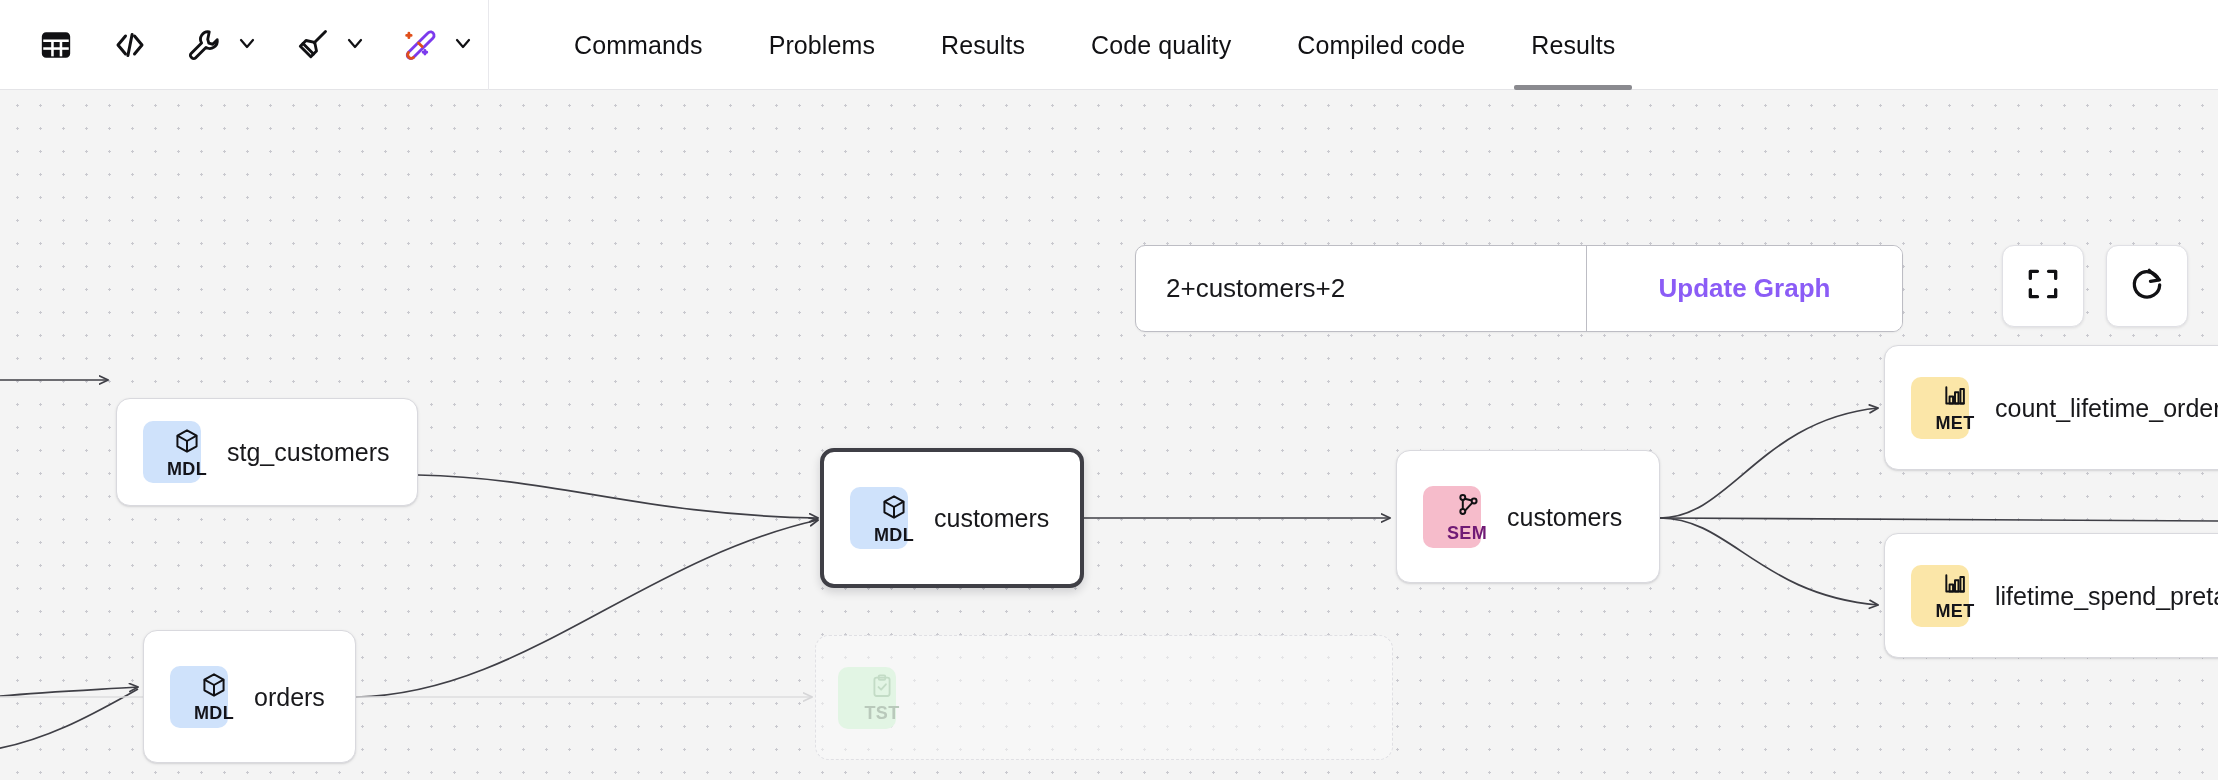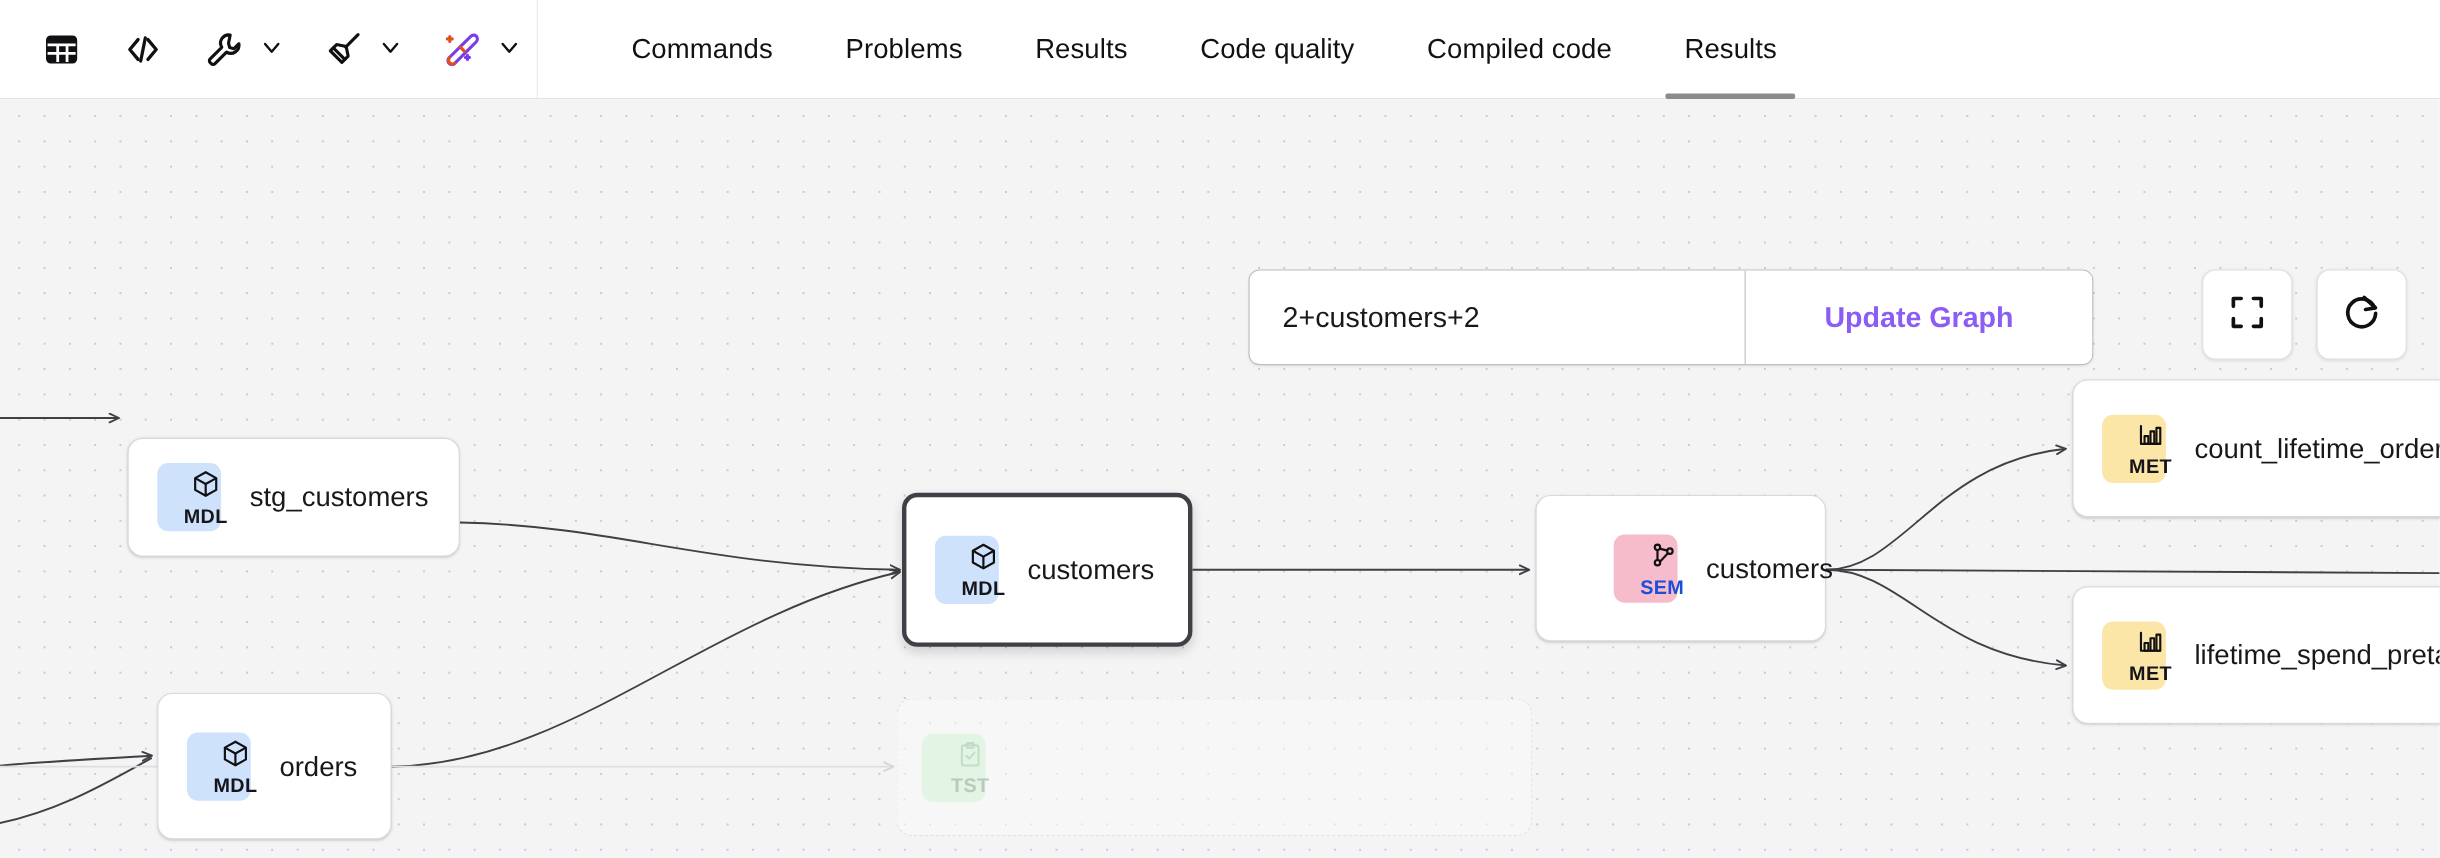--- a/index.html
+++ b/index.html
@@ -92,21 +92,21 @@
     align-items: center; justify-content: center;
     gap: 1px;
     padding-left: 30px;
   }
   .badge .bi { display: block; }
   .badge .bl {
     font-size: 18px; font-weight: 600; letter-spacing: 0.3px;
     line-height: 1;
   }
   .badge.mdl { background: #cfe2fb; color: #14141a; }
-  .badge.sem { background: #f6bccb; color: #1d4ed8; margin-left: 44px; }
+  .badge.sem { background: #f6bccb; color: #701a75; }
   .badge.met { background: #fbe6a8; color: #14141a; }
   .badge.tst { background: #e2f5e4; color: #b9c9bb; align-items: center; }
 
   .node-label {
     margin-left: 26px;
     font-size: 25px; color: #18181b; white-space: pre-line;
     line-height: 1.28;
   }
   .node.faded .node-label { color: #c7c7cc; }
 

